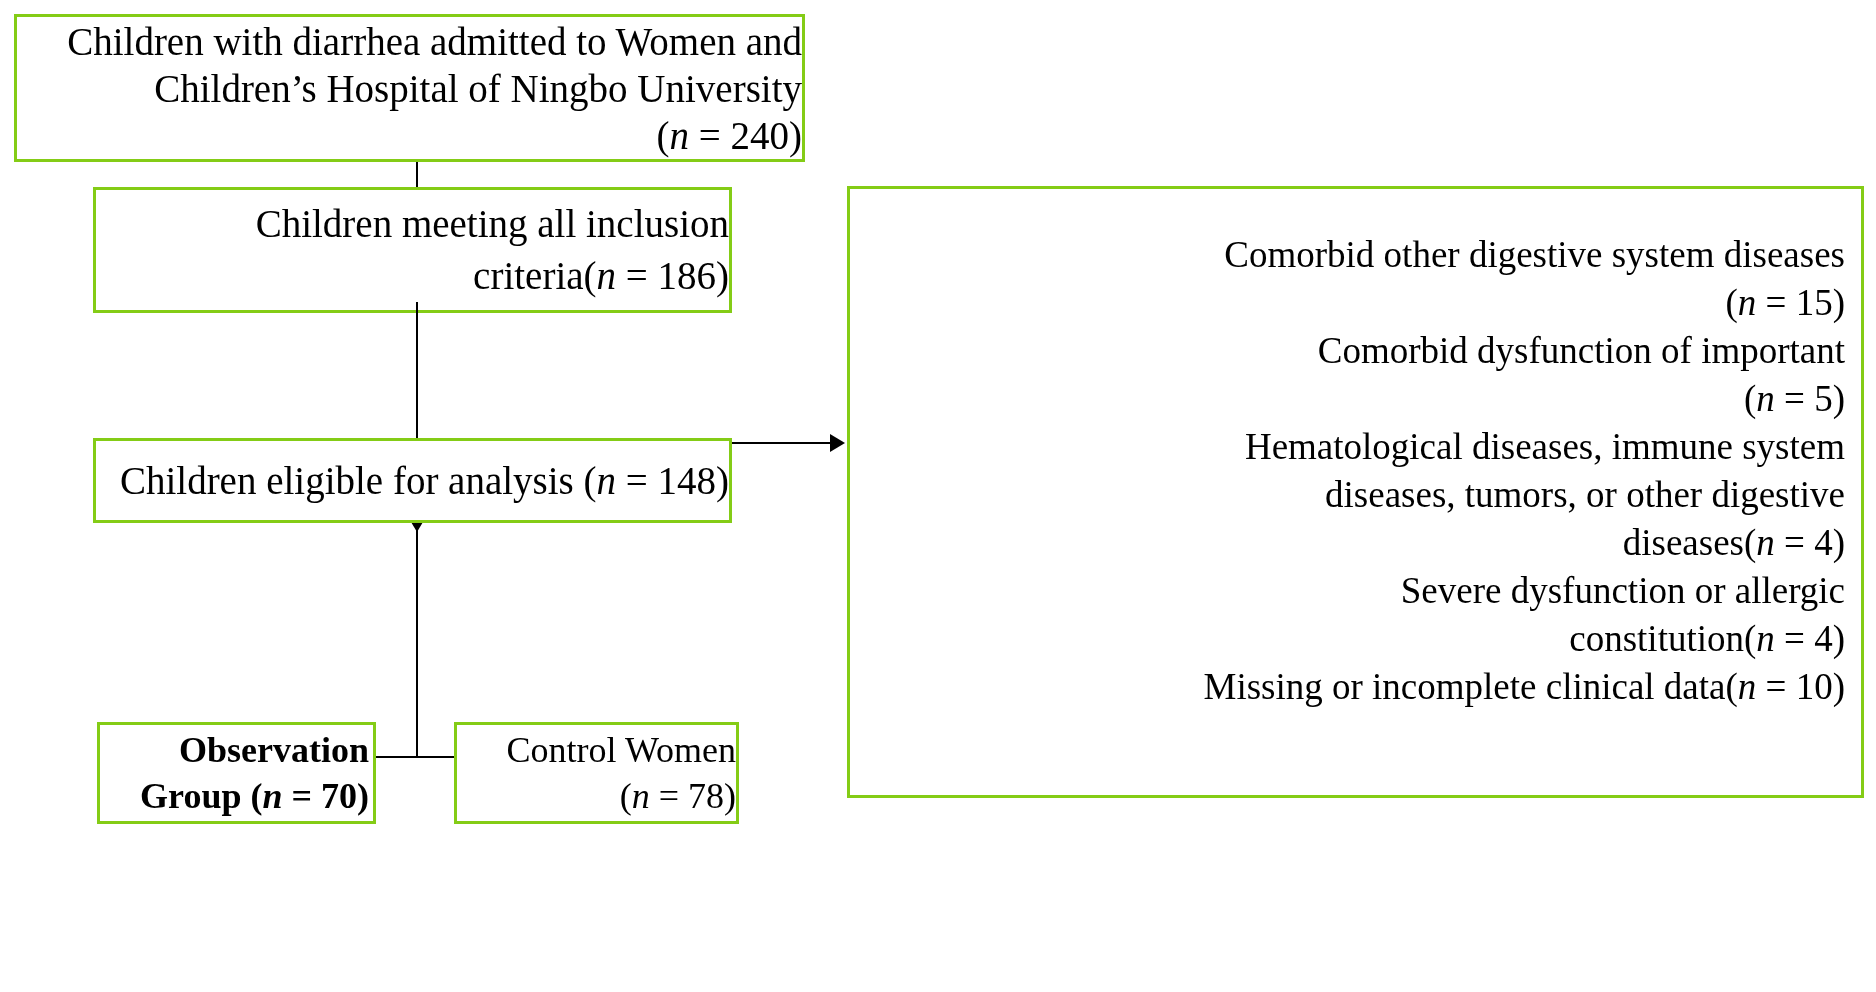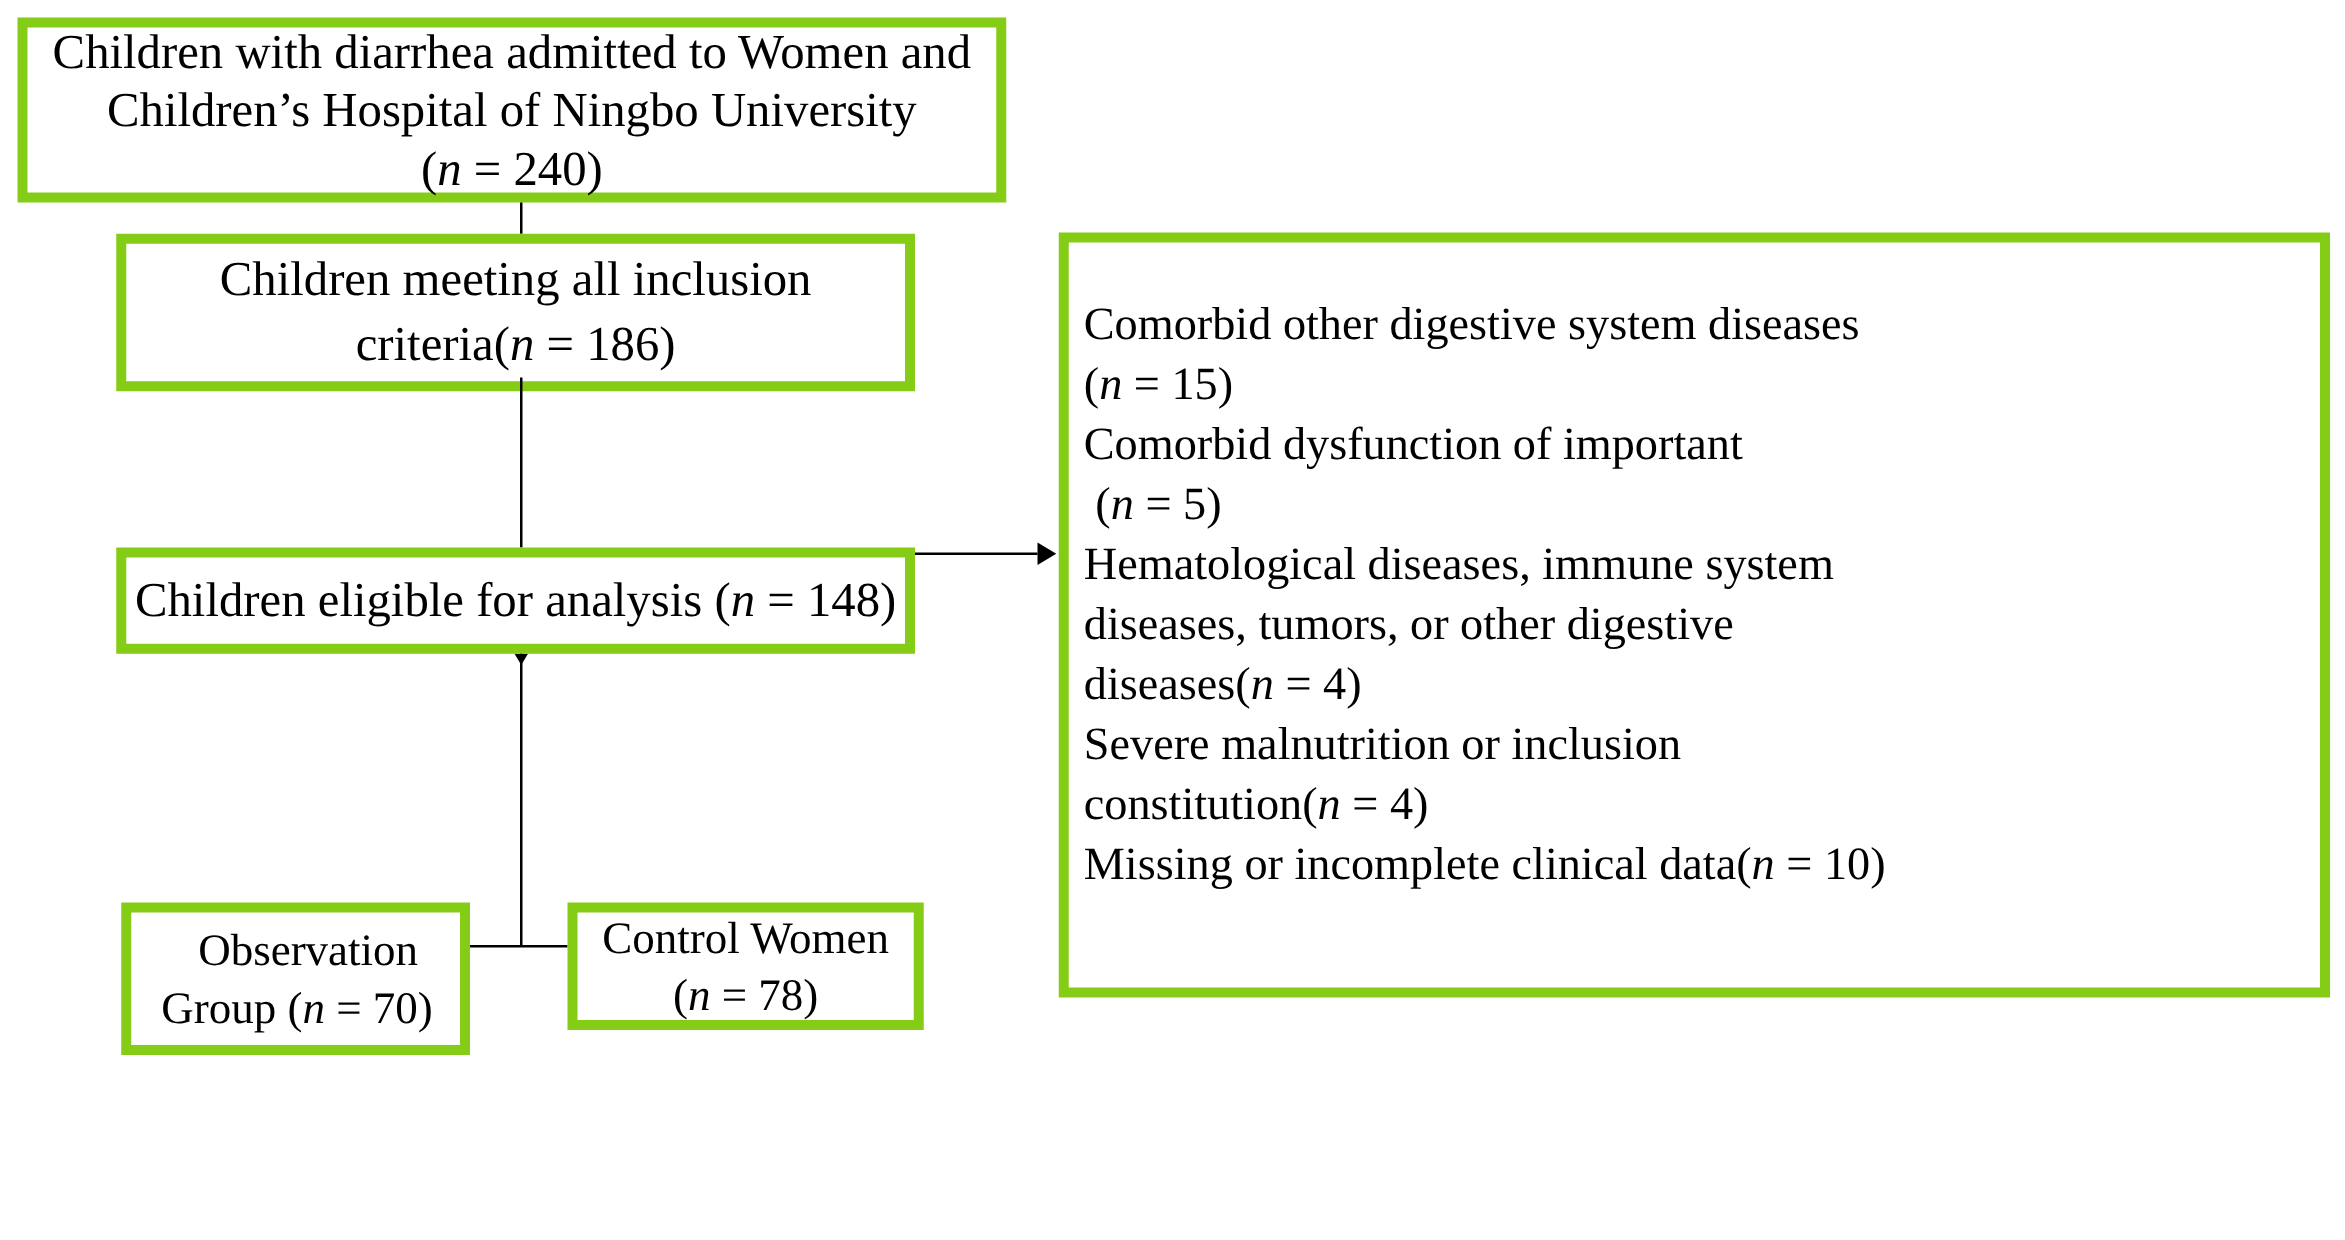--- a/index.html
+++ b/index.html
@@ -14,25 +14,26 @@
   #canvas {
     position: relative;
     width: 1876px;
     height: 992px;
     background: #ffffff;
     overflow: hidden;
   }
   .box {
     position: absolute;
     box-sizing: border-box;
-    border: 8px solid #84cc16;
+    border: 3px solid #84cc16;
     background: #ffffff;
     display: flex;
     flex-direction: column;
     justify-content: center;
+    align-items: flex-end;
   }
   .box .line {
     display: block;
     white-space: pre;
   }
   .center .line { text-align: center; }
   .left .line { text-align: left; }
 
   
   #box-enrolled {
@@ -41,23 +42,23 @@
   }
   #box-inclusion {
     left: 93px; top: 187px; width: 639px; height: 126px;
     font-size: 39px; line-height: 52px;
   }
   #box-eligible {
     left: 93px; top: 438px; width: 639px; height: 85px;
     font-size: 39px; line-height: 50px;
   }
   #box-observation {
-    left: 97px; top: 722px; width: 279px; height: 122px;
+    left: 97px; top: 722px; width: 279px; height: 102px;
     font-size: 36px; line-height: 46px;
-    padding-left: 24px; padding-right: 4px;
+    padding-left: 24px; padding-right: 4px; font-weight: bold;
   }
   #box-control {
     left: 454px; top: 722px; width: 285px; height: 102px;
     font-size: 36px; line-height: 46px;
   }
   #box-excluded {
     left: 847px; top: 186px; width: 1017px; height: 612px;
     font-size: 37px; line-height: 48px;
     padding-left: 12px; padding-right: 16px;
     justify-content: flex-start;
@@ -135,18 +136,18 @@
   </div>
 
   <div class="box left" id="box-excluded">
     <span class="line">Comorbid other digestive system diseases</span>
     <span class="line">(<i class="ital">n</i> = 15)</span>
     <span class="line">Comorbid dysfunction of important</span>
     <span class="line"> (<i class="ital">n</i> = 5)</span>
     <span class="line">Hematological diseases, immune system</span>
     <span class="line">diseases, tumors, or other digestive</span>
     <span class="line">diseases(<i class="ital">n</i> = 4)</span>
-    <span class="line">Severe malnutrition or inclusion</span>
+    <span class="line">Severe dysfunction or allergic</span>
     <span class="line">constitution(<i class="ital">n</i> = 4)</span>
     <span class="line">Missing or incomplete clinical data(<i class="ital">n</i> = 10)</span>
   </div>
 
 </div>
 
 </body></html>

